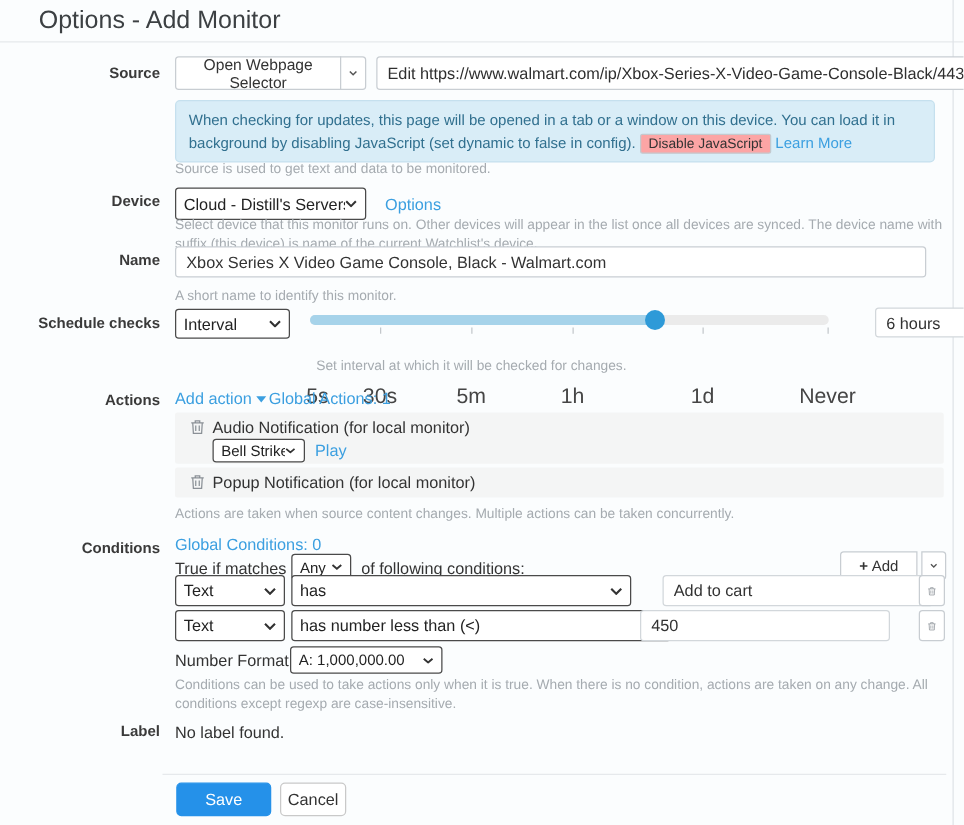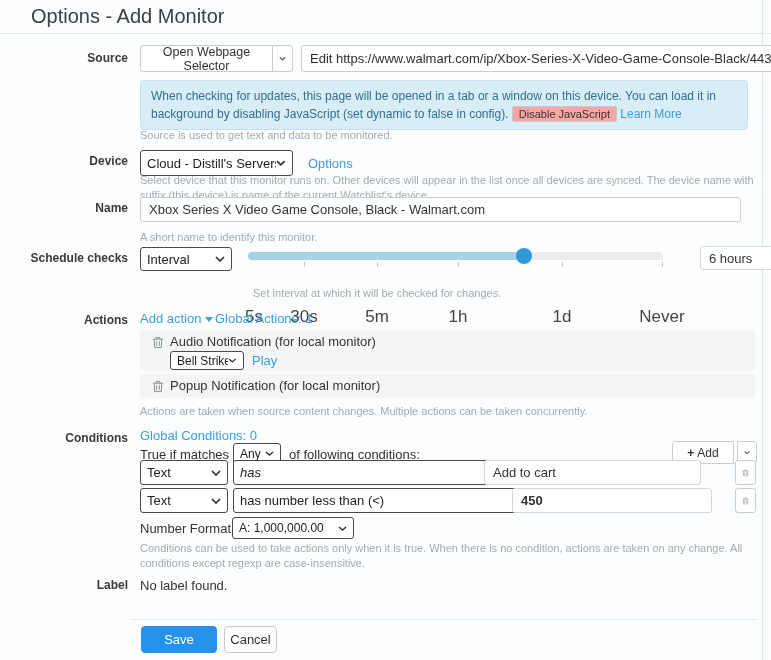--- a/index.html
+++ b/index.html
@@ -135,46 +135,46 @@
         <path d="M1 1l3 3 3-3" stroke="#555" stroke-width="1.4" fill="none"></path>
       </svg>
     </button>
 
   <div class="abs sel" style="left:140px;top:460px;width:88px;height:25px;">
     <span class="txt">Text</span>
     <svg width="10" height="6" viewBox="0 0 10 6">
         <path d="M1 1l4 4 4-4" stroke="#333" stroke-width="1.7" fill="none"></path>
       </svg>
   </div>
-  <div class="abs sel" style="left:233px;top:460px;width:272px;height:25px;font-style:italic;">
+  <div class="abs sel" style="left:233px;top:460px;width:272px;height:25px;">
     <span class="txt">has</span>
     <svg width="10" height="6" viewBox="0 0 10 6">
         <path d="M1 1l4 4 4-4" stroke="#333" stroke-width="1.7" fill="none"></path>
       </svg>
   </div>
-  <input class="abs inp" style="left: 484px; top: 460px; width: 217px; height: 25px; border-color: rgb(210, 215, 219);" value="Add to cart">
+  <input class="abs inp" style="left: 530px; top: 460px; width: 217px; height: 25px; border-color: rgb(210, 215, 219);" value="Add to cart">
   <button class="abs trashbtn" style="left:735px;top:460px;width:21px;height:25px;">
       <svg width="11" height="12" viewBox="0 0 12 13">
         <path d="M1 3.2h10M4.2 3V1.6h3.6V3M2.2 3.4l.5 8.2h6.6l.5-8.2M4.6 5.4v4.4M7.4 5.4v4.4" stroke="#8a9096" stroke-width="1" fill="none"></path>
       </svg>
     </button>
 
   <div class="abs sel" style="left:140px;top:488px;width:88px;height:25px;">
     <span class="txt">Text</span>
     <svg width="10" height="6" viewBox="0 0 10 6">
         <path d="M1 1l4 4 4-4" stroke="#333" stroke-width="1.7" fill="none"></path>
       </svg>
   </div>
   <div class="abs sel" style="left:233px;top:488px;width:304px;height:25px;">
     <span class="txt">has number less than (&lt;)</span>
     <svg width="10" height="6" viewBox="0 0 10 6">
         <path d="M1 1l4 4 4-4" stroke="#333" stroke-width="1.7" fill="none"></path>
       </svg>
   </div>
-  <input class="abs inp" style="left: 512px; top: 488px; width: 200px; height: 25px; border-color: rgb(210, 215, 219); font-weight: bold;" value="450">
+  <input class="abs inp" style="left: 512px; top: 488px; width: 200px; height: 25px; border-color: rgb(210, 215, 219);" value="450">
   <button class="abs trashbtn" style="left:735px;top:488px;width:21px;height:25px;">
       <svg width="11" height="12" viewBox="0 0 12 13">
         <path d="M1 3.2h10M4.2 3V1.6h3.6V3M2.2 3.4l.5 8.2h6.6l.5-8.2M4.6 5.4v4.4M7.4 5.4v4.4" stroke="#8a9096" stroke-width="1" fill="none"></path>
       </svg>
     </button>
 
   <span class="abs body13" style="left:140px;top:521px;">Number Format:</span>
   <div class="abs sel" style="left:232px;top:517px;width:122px;height:22px;font-size:12px;">
     <span class="txt">A: 1,000,000.00</span>
     <svg width="9" height="5" viewBox="0 0 9 5">

